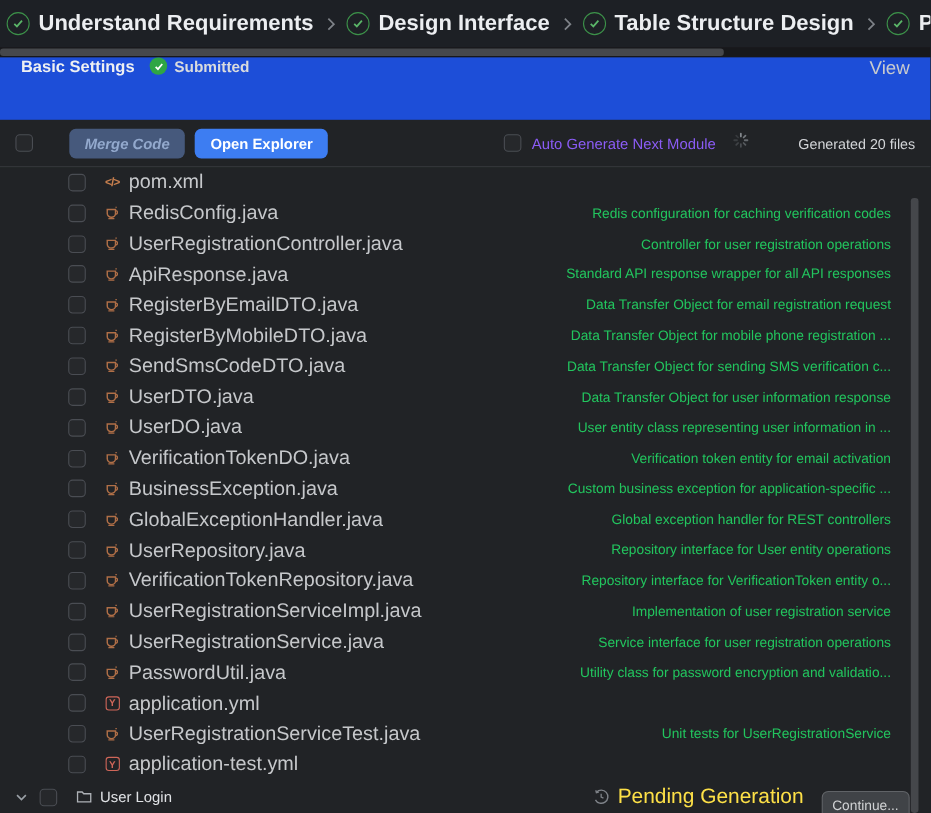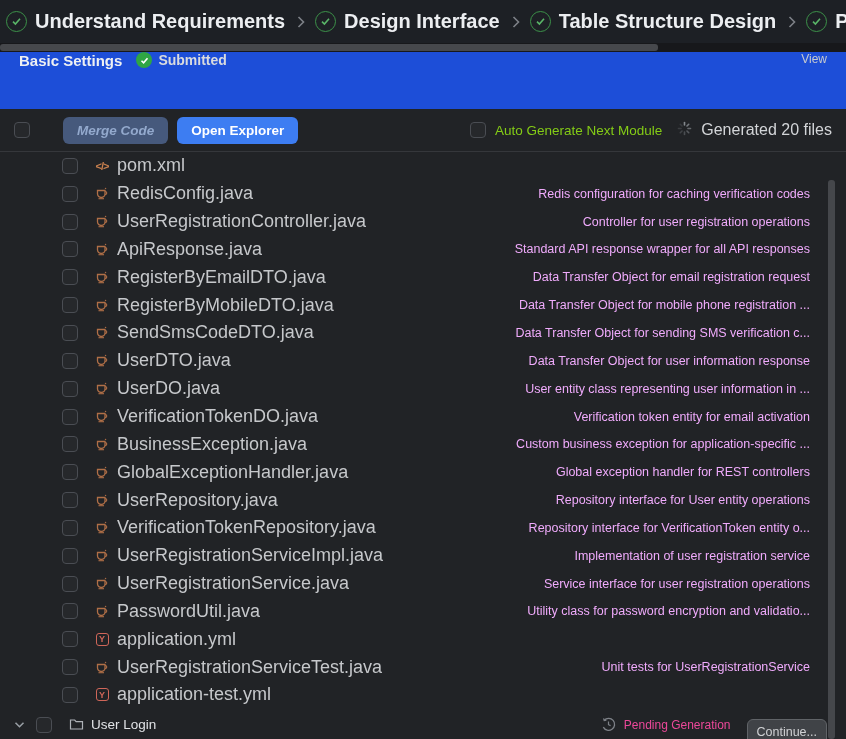--- a/index.html
+++ b/index.html
@@ -31,65 +31,65 @@
     height:57px; background:#1d4ed8; display:flex; align-items:flex-start;
     padding:0 19px;
   }
   .section-title { color:#eef0f2; font-weight:bold; font-size:15px; }
   .status-badge { display:flex; align-items:center; gap:6px; margin-left:14px; }
   .status-dot {
     width:16px; height:16px; border-radius:50%; background:#2fa644;
     display:flex; align-items:center; justify-content:center;
   }
   .status-text { color:#d9dbde; font-weight:bold; font-size:14px; }
-  .view-link { margin-left:auto; color:#c9cbce; font-size:12px; cursor:pointer; }
+  .view-link { margin-left:auto; color:#c9cbce; font-size:17px; cursor:pointer; }
   
   .toolbar {
     height:43px; background:#212326; display:flex; align-items:center;
     padding:0 14px; border-bottom:1px solid #35373b;
   }
   .checkbox {
     width:16px; height:16px; border:1.5px solid #4a4d53; border-radius:4px;
     background:#26282b; flex:0 0 auto;
   }
   .btn { border:none; border-radius:6px; height:27px; padding:0 14px;
     font-family:inherit; font-size:13.5px; font-weight:bold; cursor:pointer; }
   .btn-merge { background:#46597c; color:#93a9cd; margin-left:33px;font-style:italic; }
   .btn-open { background:#3d7df2; color:#ffffff; margin-left:9px; }
   .toolbar-right { margin-left:auto; display:flex; align-items:center; gap:9px; }
-  .toolbar-label { color:#84cc16; font-size:13.5px; }
-  .gen-label { color:#d3d5d8; font-size:16px; }
+  .toolbar-label { color:#8b5cf6; font-size:13.5px; }
+  .gen-label { color:#d3d5d8; font-size:13px;margin-left:36px; }
   .spinner { margin-left:6px; }
   
   .file-list { height:557px; display:flex; flex-direction:column; }
   .file-row {
     flex:1 1 0; display:flex; align-items:center; padding:0 36px 0 62px;
   }
   .file-row .checkbox { margin-right:16px; }
   .file-icon { width:16px; display:flex; align-items:center; justify-content:center;
     margin-right:7px; flex:0 0 auto; }
   .xml-glyph { color:#c9804f; font-size:11px; font-weight:bold; letter-spacing:-1px; }
   .yml-glyph {
     width:13px; height:13px; border:1.3px solid #cf6659; border-radius:3px;
     color:#cf6659; font-size:9px; font-weight:bold; display:flex;
     align-items:center; justify-content:center;
   }
   .file-name { color:#c6c8cb; font-size:18px; white-space:nowrap; }
-  .file-desc { margin-left:auto; color:#f0abfc; font-size:12.5px; white-space:nowrap; }
+  .file-desc { margin-left:auto; color:#22c55e; font-size:12.5px; white-space:nowrap; }
   
   .footer {
     position:absolute; left:0; top:710px; width:846px; height:29px;
     display:flex; align-items:center; padding:0 19px 0 14px; background:#212326;
   }
   .chevron { margin-right:11px; display:flex; }
   .footer .checkbox { margin-right:17px; }
   .folder-icon { margin-right:7px; display:flex; }
   .module-name { color:#e0e2e5; font-size:13.5px; }
   .footer-right { margin-left:auto; display:flex; align-items:center; gap:8px; }
-  .pending-text { color:#ec4899; font-size:12px; }
+  .pending-text { color:#fde047; font-size:19px; }
   .btn-continue {
     background:#404347; border:1px solid #606367; border-radius:6px;
     color:#d0d2d4; font-size:12.5px; height:26px; padding:0 9px;
     margin-left:8px; margin-top:14px; font-family:inherit; cursor:pointer;
   }
   
   .vscroll-thumb {
     position:absolute; right:11px; top:180px; width:7px; height:559px;
     background:#45474b; border-radius:3px;
   }

